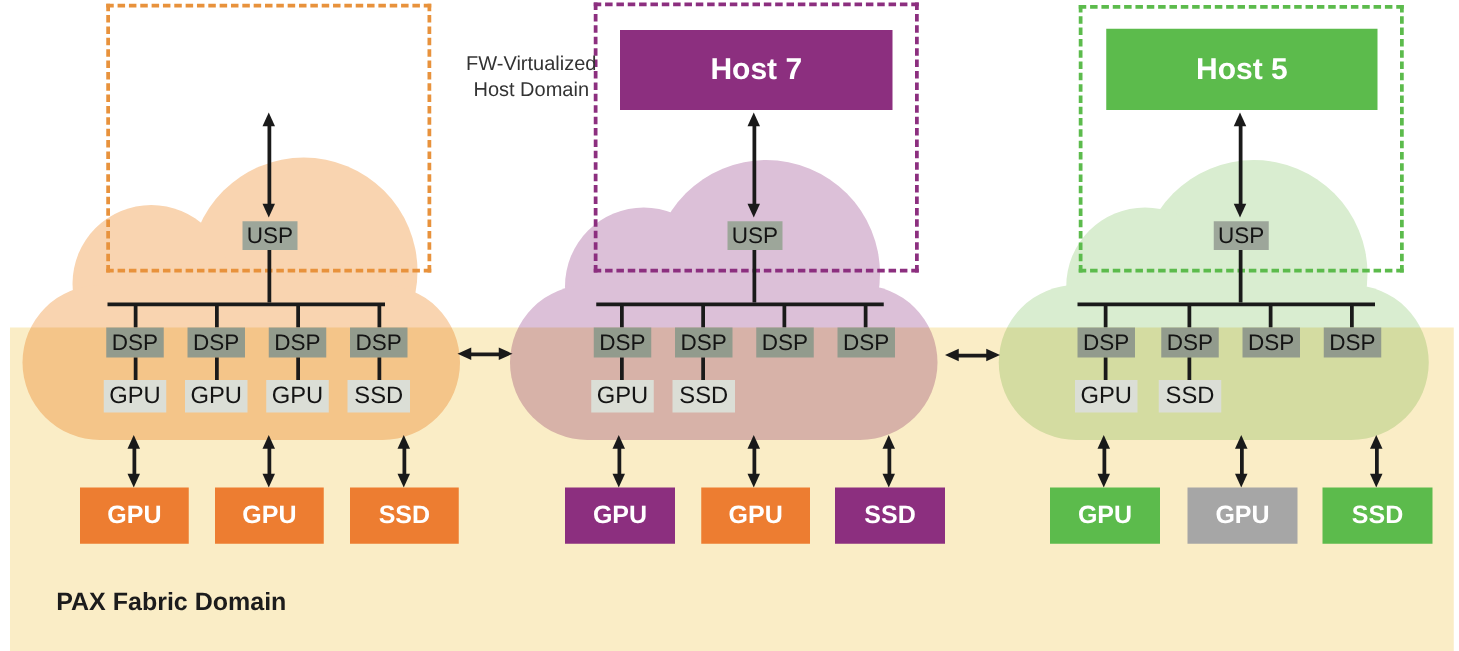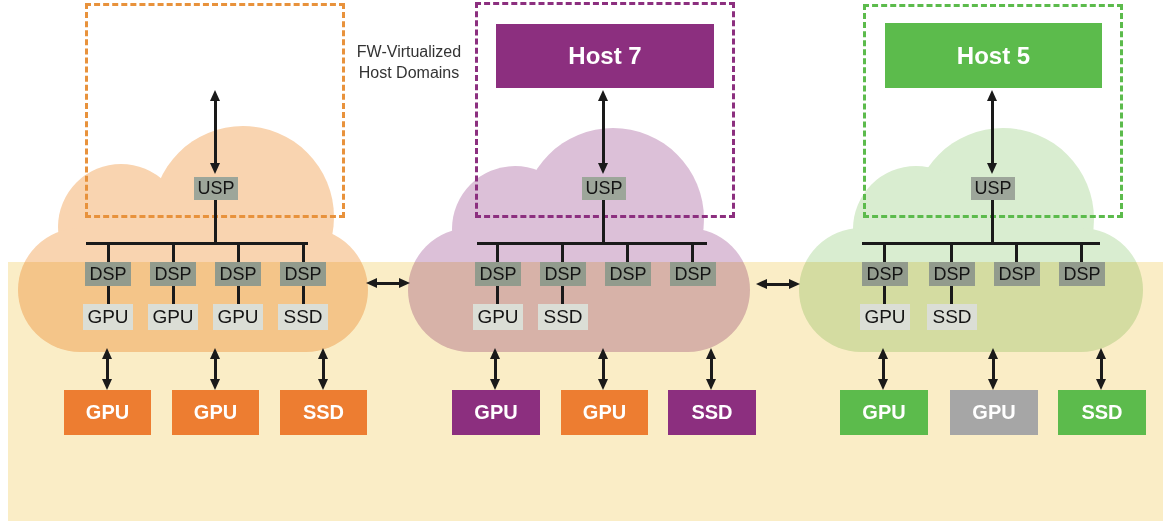--- a/index.html
+++ b/index.html
@@ -24,21 +24,21 @@
   .varrow::after{content:'';position:absolute;left:-4px;bottom:-10px;
     border-left:5.5px solid transparent;border-right:5.5px solid transparent;
     border-top:11px solid #1a1a1a;}
   .harrow{position:absolute;height:3px;background:#1a1a1a;}
   .harrow::before{content:'';position:absolute;left:-10px;top:-4px;
     border-top:5.5px solid transparent;border-bottom:5.5px solid transparent;
     border-right:11px solid #1a1a1a;}
   .harrow::after{content:'';position:absolute;right:-10px;top:-4px;
     border-top:5.5px solid transparent;border-bottom:5.5px solid transparent;
     border-left:11px solid #1a1a1a;}
-  .fwlabel{position:absolute;left:340px;top:41px;width:138px;text-align:center;
+  .fwlabel{position:absolute;left:356px;top:41px;width:138px;text-align:center;
     font-size:16px;line-height:21px;color:#333;}
   .paxlabel{position:absolute;left:45px;top:471px;font-size:20px;font-weight:bold;color:#1c1c1c;}
 </style>
 </head>
 <body>
 
 <div class="canvas">
 
   <div class="abs" style="left: 8px; top: 262px; width: 1155px; height: 259px; background: rgb(250, 237, 198);"></div>
 
@@ -135,16 +135,17 @@
   <div class="varrow" style="left:1100px;top:358px;height:22px;"></div>
   <div class="box fabbox" style="left: 840px; top: 390px; width: 88px; height: 45px; background: rgb(92, 187, 76);">GPU</div>
   <div class="box fabbox" style="left: 950px; top: 390px; width: 88px; height: 45px; background: rgb(166, 166, 166);">GPU</div>
   <div class="box fabbox" style="left: 1058px; top: 390px; width: 88px; height: 45px; background: rgb(92, 187, 76);">SSD</div>
 
   <div class="harrow" style="left:376px;top:282px;width:24px;"></div>
   <div class="harrow" style="left:766px;top:283px;width:24px;"></div>
 
   <div class="fwlabel">
     <div>FW-Virtualized</div>
-    <div>Host Domains</div>
+    <div>Host Domain</div>
   </div>
+  <div class="paxlabel">PAX Fabric Domain</div>
 
 </div>
 
 </body></html>

